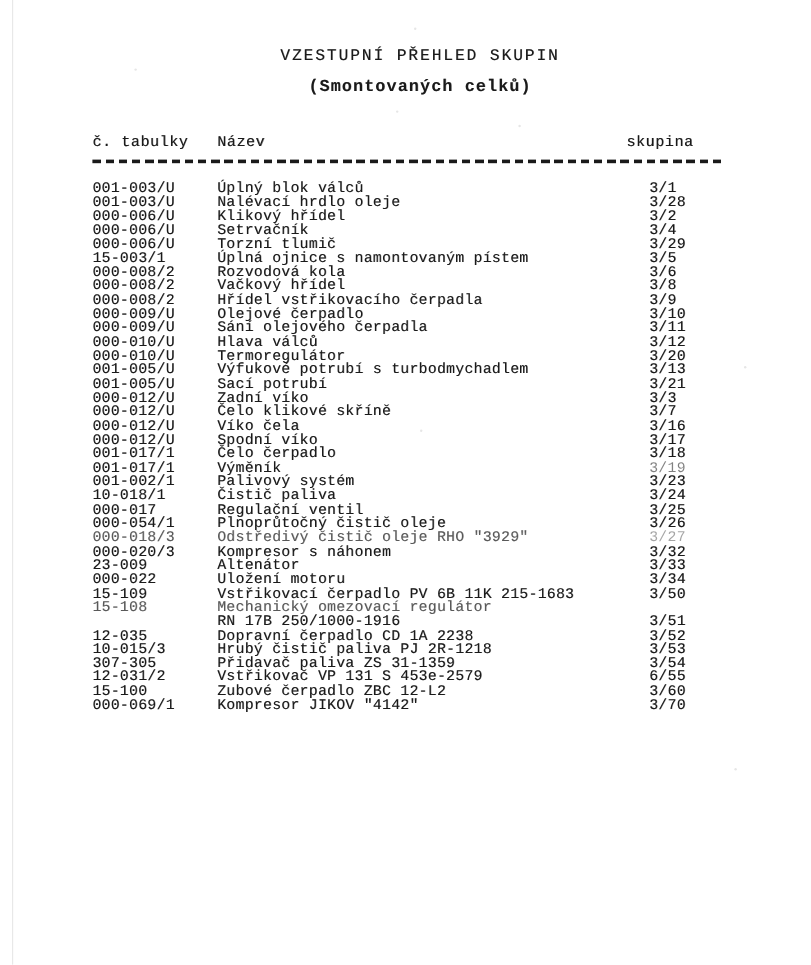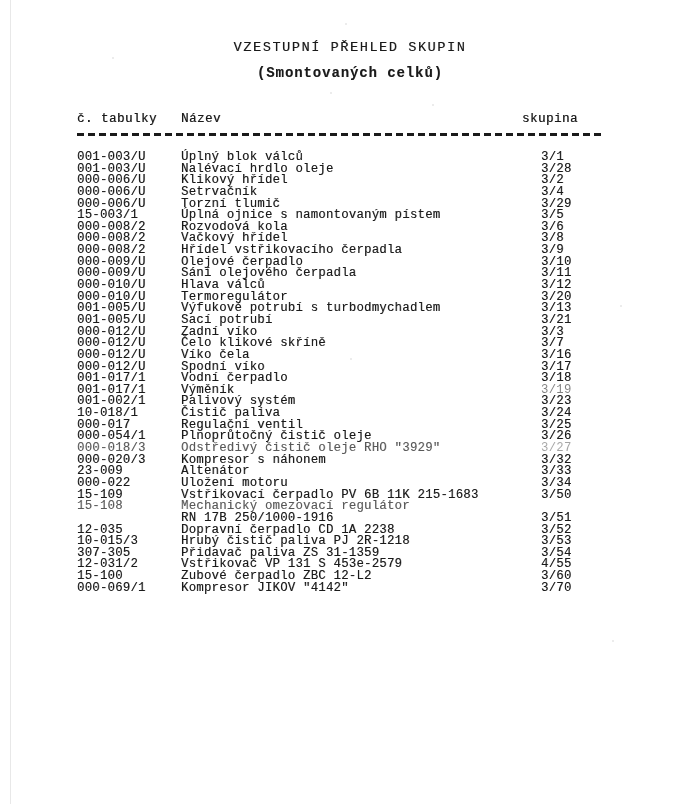--- a/index.html
+++ b/index.html
@@ -150,35 +150,35 @@
         <div class="row"><span class="c-num">000-009/U</span><span class="c-name">Olejové čerpadlo</span><span class="c-grp">3/10</span></div>
         <div class="row"><span class="c-num">000-009/U</span><span class="c-name">Sání olejového čerpadla</span><span class="c-grp">3/11</span></div>
         <div class="row"><span class="c-num">000-010/U</span><span class="c-name">Hlava válců</span><span class="c-grp">3/12</span></div>
         <div class="row"><span class="c-num">000-010/U</span><span class="c-name">Termoregulátor</span><span class="c-grp">3/20</span></div>
         <div class="row"><span class="c-num">001-005/U</span><span class="c-name">Výfukové potrubí s turbodmychadlem</span><span class="c-grp">3/13</span></div>
         <div class="row"><span class="c-num">001-005/U</span><span class="c-name">Sací potrubí</span><span class="c-grp">3/21</span></div>
         <div class="row"><span class="c-num">000-012/U</span><span class="c-name">Zadní víko</span><span class="c-grp">3/3</span></div>
         <div class="row"><span class="c-num">000-012/U</span><span class="c-name">Čelo klikové skříně</span><span class="c-grp">3/7</span></div>
         <div class="row"><span class="c-num">000-012/U</span><span class="c-name">Víko čela</span><span class="c-grp">3/16</span></div>
         <div class="row"><span class="c-num">000-012/U</span><span class="c-name">Spodní víko</span><span class="c-grp">3/17</span></div>
-        <div class="row"><span class="c-num">001-017/1</span><span class="c-name">Vodní čerpadlo</span><span class="c-grp">3/18</span></div>
+        <div class="row"><span class="c-num">001-017/1</span><span class="c-name">Čelo čerpadlo</span><span class="c-grp">3/18</span></div>
         <div class="row"><span class="c-num">001-017/1</span><span class="c-name">Výměník</span><span class="c-grp faded-grp">3/19</span></div>
         <div class="row"><span class="c-num">001-002/1</span><span class="c-name">Palivový systém</span><span class="c-grp">3/23</span></div>
         <div class="row"><span class="c-num">10-018/1</span><span class="c-name">Čistič paliva</span><span class="c-grp">3/24</span></div>
         <div class="row"><span class="c-num">000-017</span><span class="c-name">Regulační ventil</span><span class="c-grp">3/25</span></div>
         <div class="row"><span class="c-num">000-054/1</span><span class="c-name">Plnoprůtočný čistič oleje</span><span class="c-grp">3/26</span></div>
         <div class="row faded-mid"><span class="c-num">000-018/3</span><span class="c-name">Odstředivý čistič oleje RHO "3929"</span><span class="c-grp faded-grp">3/27</span></div>
         <div class="row"><span class="c-num">000-020/3</span><span class="c-name">Kompresor s náhonem</span><span class="c-grp">3/32</span></div>
         <div class="row"><span class="c-num">23-009</span><span class="c-name">Altenátor</span><span class="c-grp">3/33</span></div>
         <div class="row"><span class="c-num">000-022</span><span class="c-name">Uložení motoru</span><span class="c-grp">3/34</span></div>
         <div class="row"><span class="c-num">15-109</span><span class="c-name">Vstřikovací čerpadlo PV 6B 11K 215-1683</span><span class="c-grp">3/50</span></div>
         <div class="row faded-mid"><span class="c-num">15-108</span><span class="c-name">Mechanický omezovací regulátor</span><span class="c-grp"></span></div>
         <div class="row"><span class="c-num"></span><span class="c-name">RN 17B 250/1000-1916</span><span class="c-grp">3/51</span></div>
         <div class="row"><span class="c-num">12-035</span><span class="c-name">Dopravní čerpadlo CD 1A 2238</span><span class="c-grp">3/52</span></div>
         <div class="row"><span class="c-num">10-015/3</span><span class="c-name">Hrubý čistič paliva PJ 2R-1218</span><span class="c-grp">3/53</span></div>
         <div class="row"><span class="c-num">307-305</span><span class="c-name">Přidavač paliva ZS 31-1359</span><span class="c-grp">3/54</span></div>
-        <div class="row"><span class="c-num">12-031/2</span><span class="c-name">Vstřikovač VP 131 S 453e-2579</span><span class="c-grp">4/55</span></div>
+        <div class="row"><span class="c-num">12-031/2</span><span class="c-name">Vstřikovač VP 131 S 453e-2579</span><span class="c-grp">6/55</span></div>
         <div class="row"><span class="c-num">15-100</span><span class="c-name">Zubové čerpadlo ZBC 12-L2</span><span class="c-grp">3/60</span></div>
         <div class="row"><span class="c-num">000-069/1</span><span class="c-name">Kompresor JIKOV "4142"</span><span class="c-grp">3/70</span></div>
       </div>
 
   </div>
 </div>
 
 </body></html>

